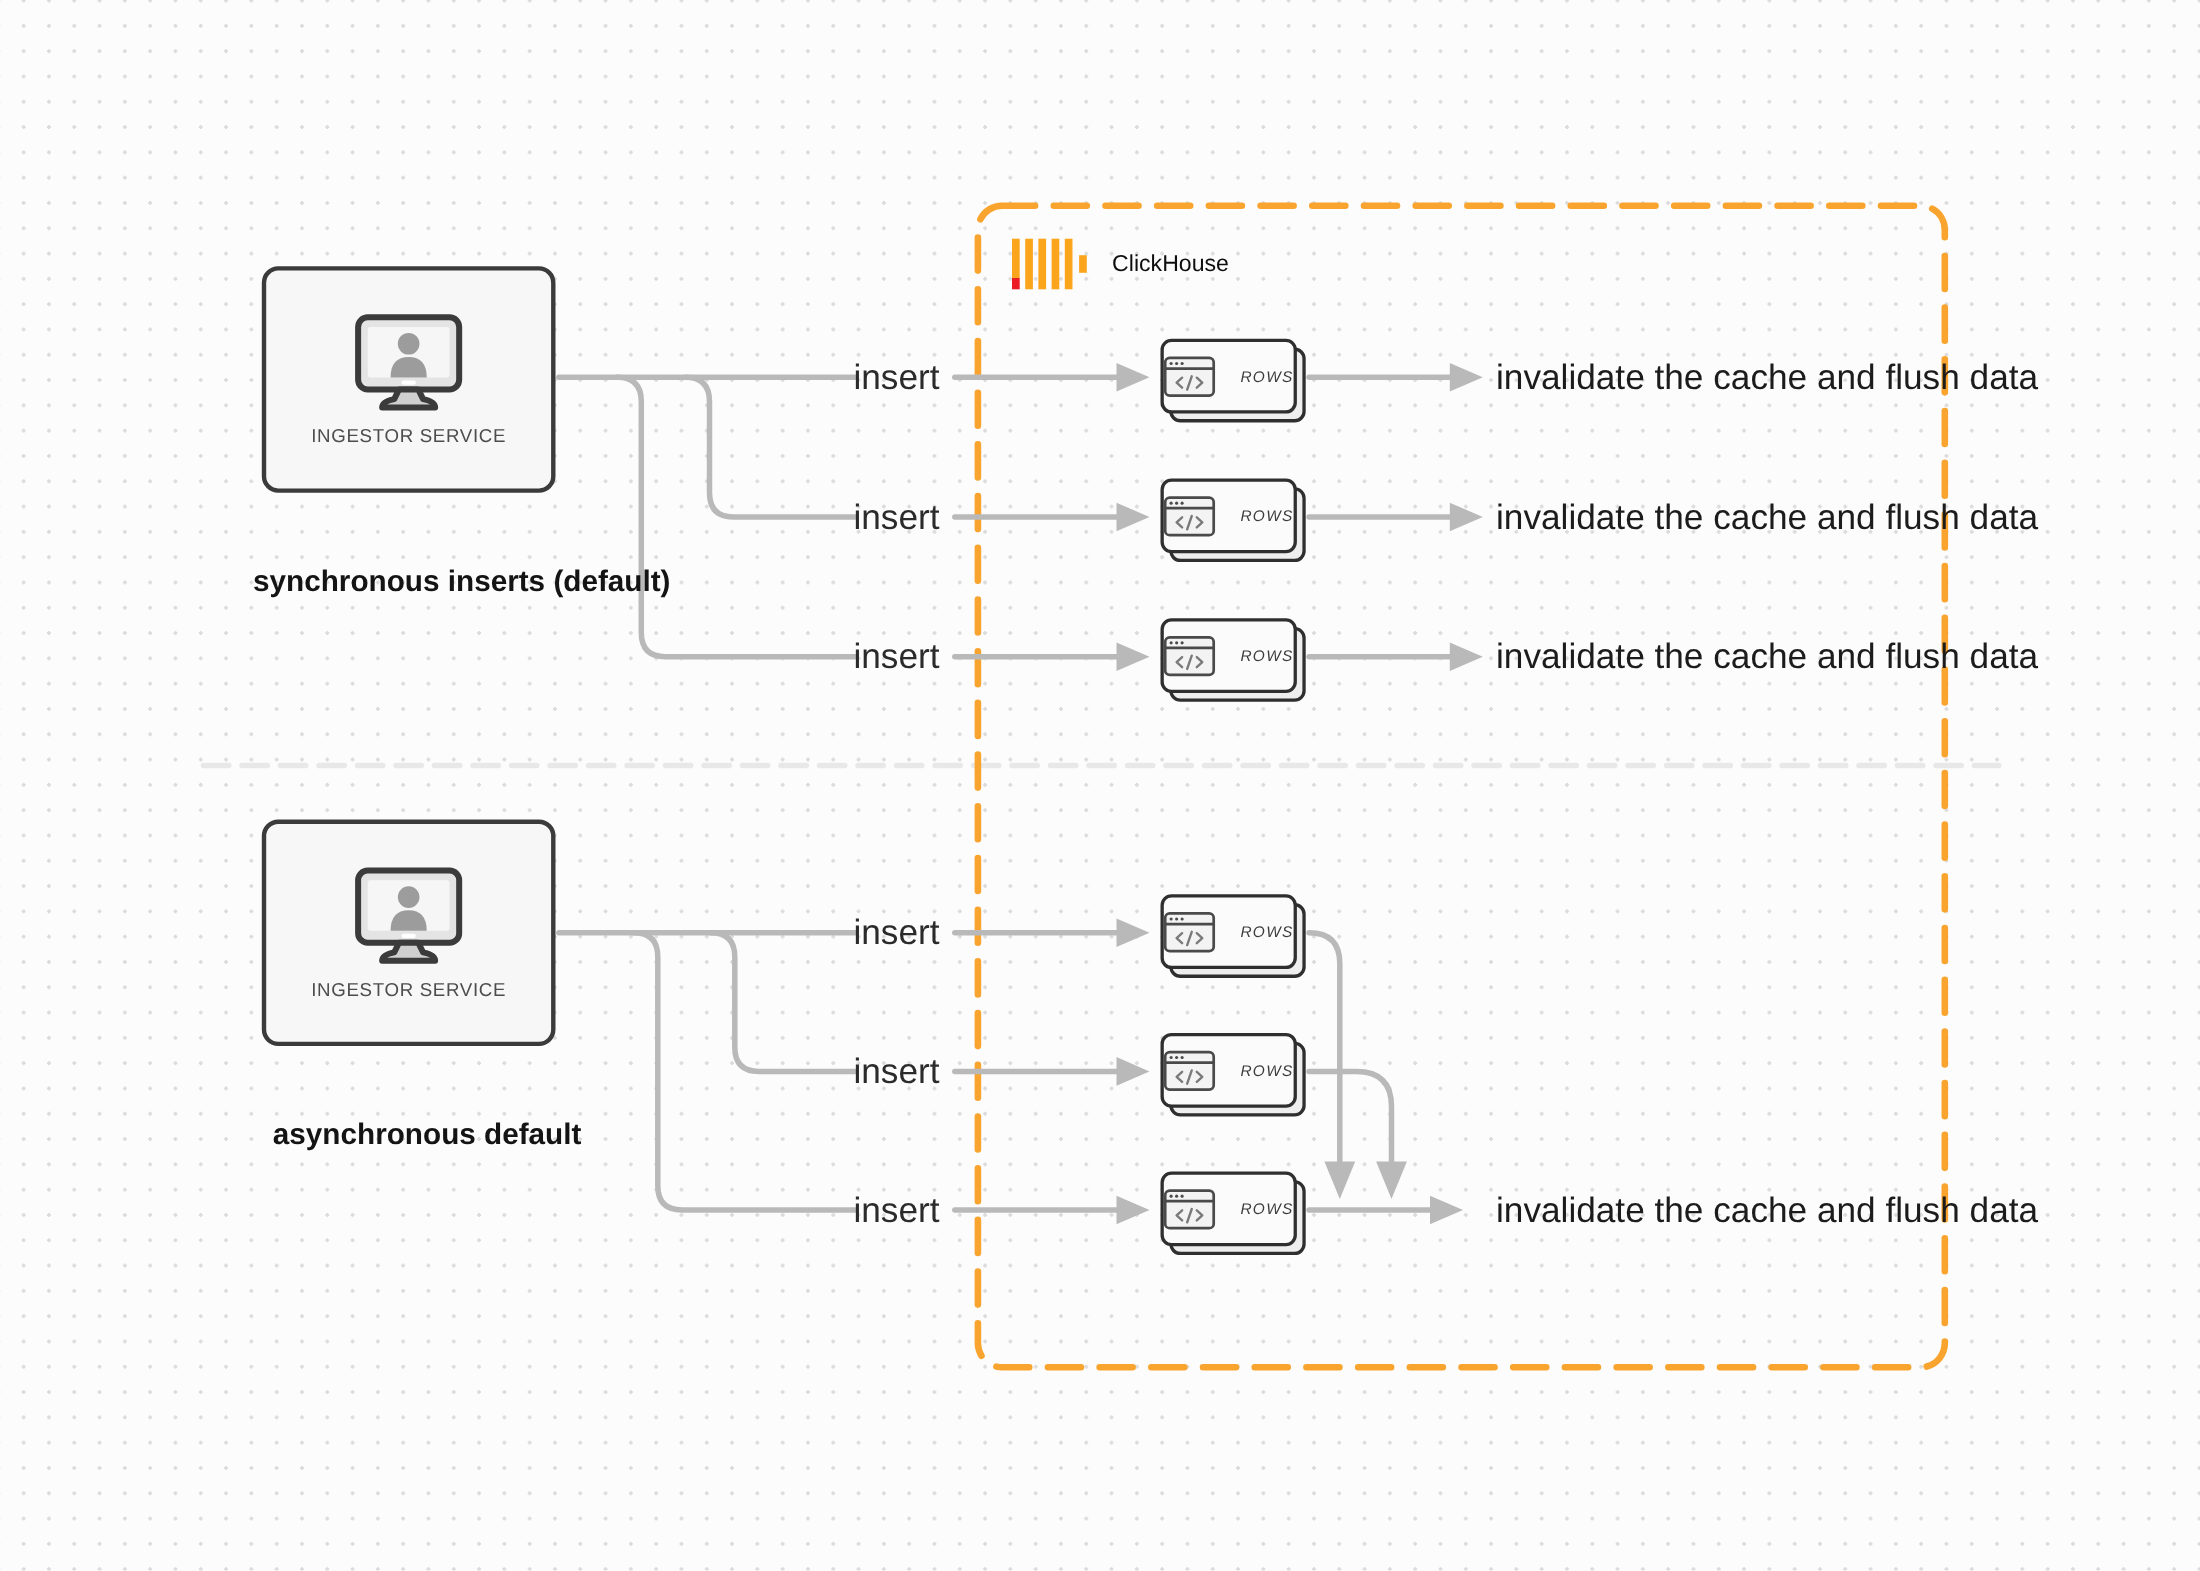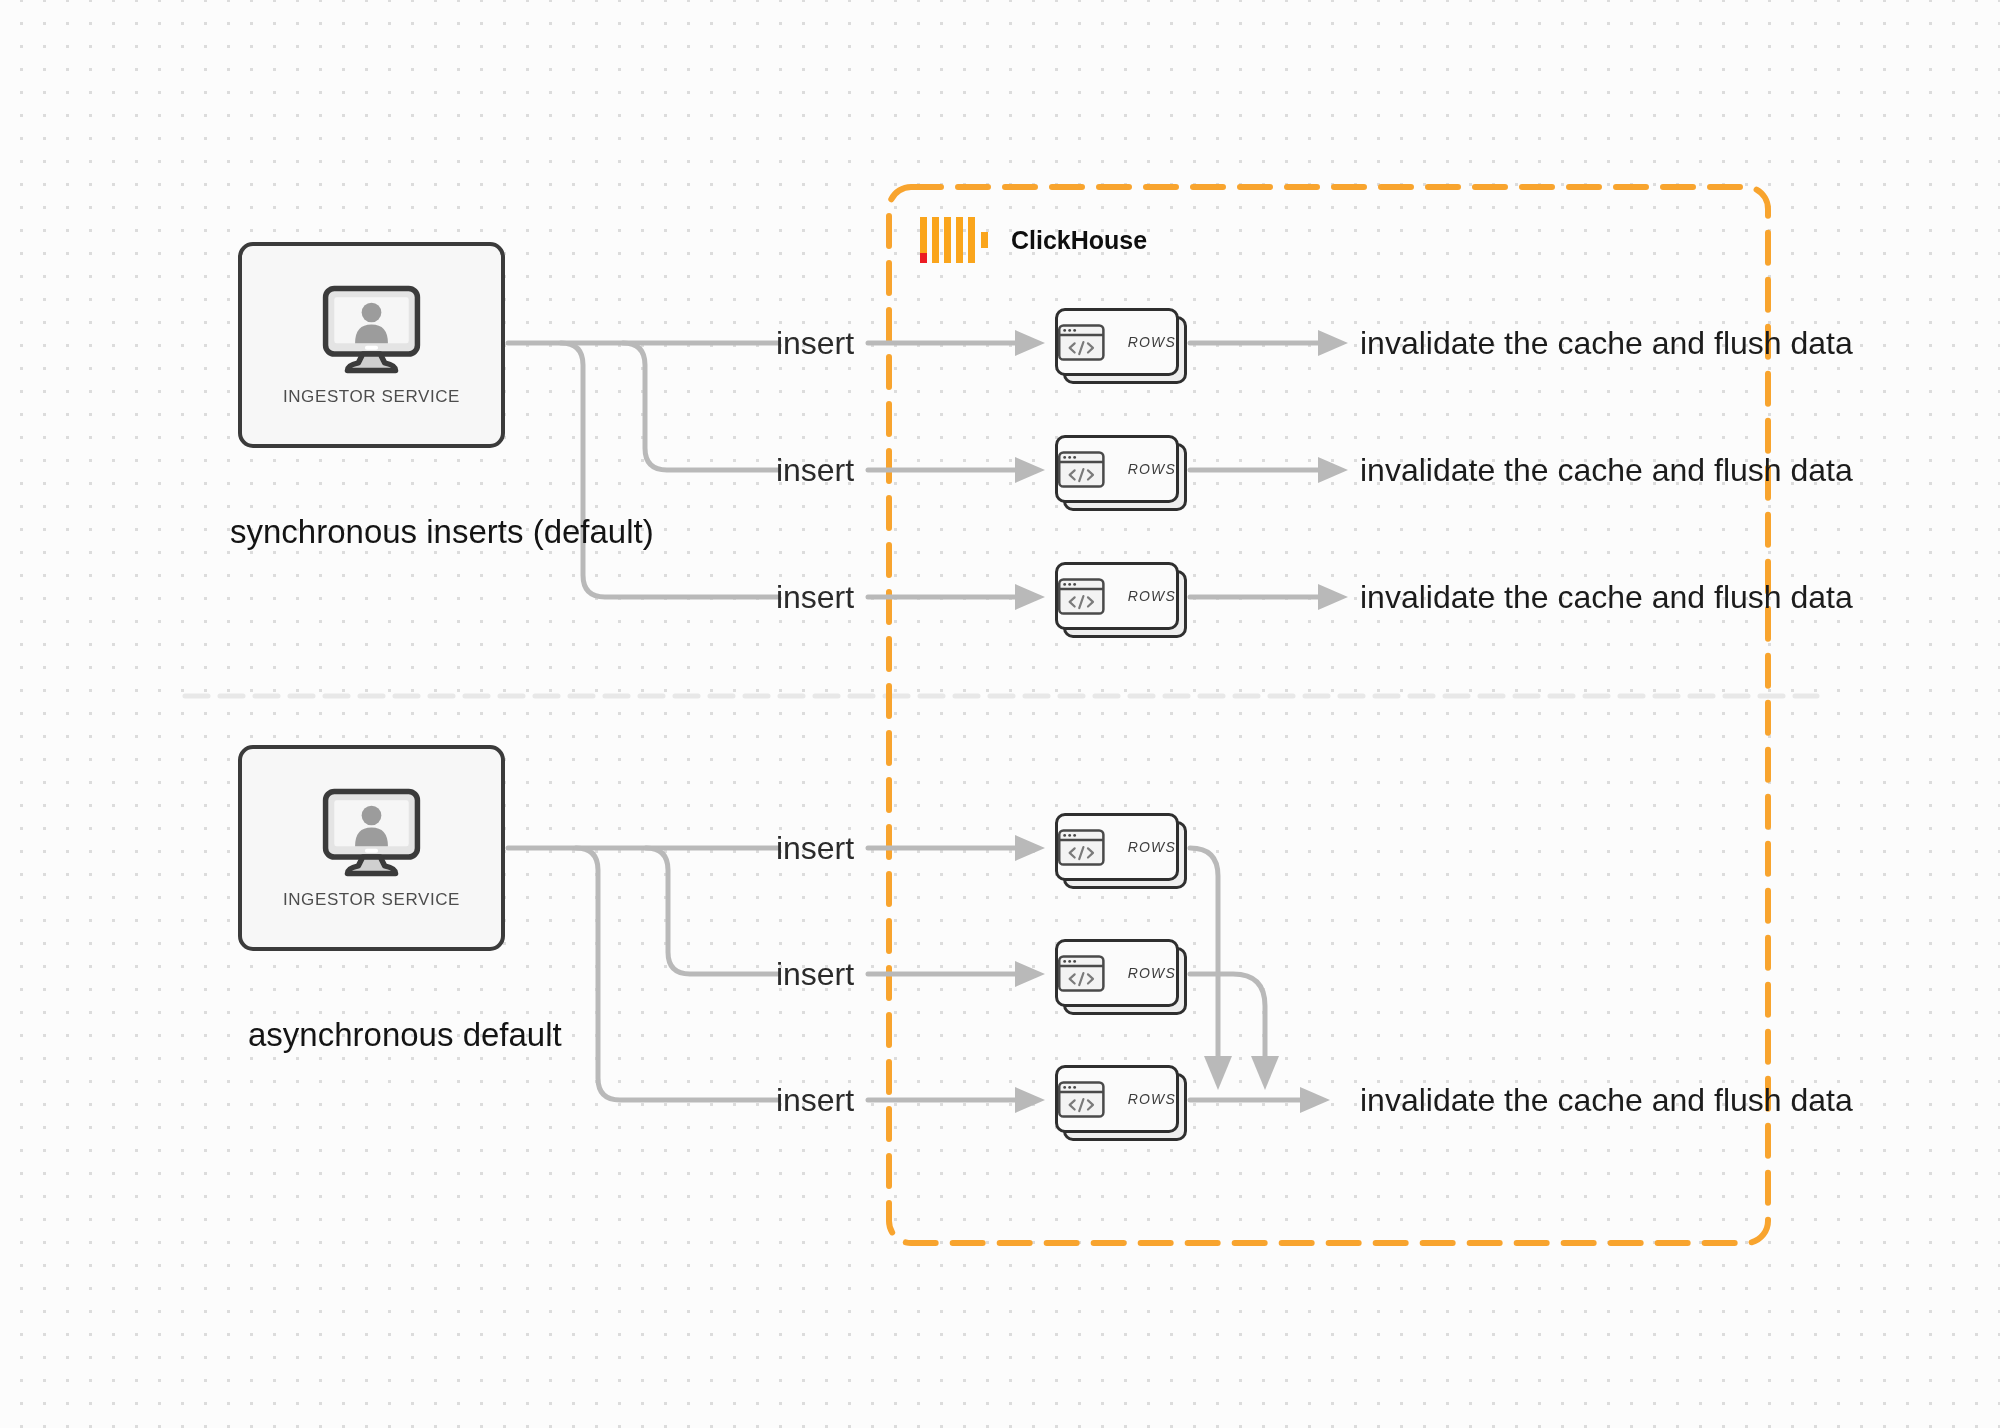--- a/index.html
+++ b/index.html
@@ -15,29 +15,29 @@
 
   
   .ingestor{
     position:absolute;left:238px;width:267px;height:206px;box-sizing:border-box;
     background:#f7f7f7;border:4px solid #3b3b3b;border-radius:15px;
     display:flex;flex-direction:column;align-items:center;justify-content:center;gap:11px;
   }
   .svc-label{font-size:17px;color:#4d4d4d;letter-spacing:.6px;white-space:nowrap;}
 
   
-  .caption{position:absolute;font-size:33px;font-weight:400;color:#141414;white-space:nowrap;}
+  .caption{position:absolute;font-size:27px;font-weight:700;color:#141414;white-space:nowrap;}
 
   
   .ch-logo{position:absolute;left:920px;top:217px;display:flex;align-items:center;}
   .ch-bars{display:flex;align-items:center;gap:5px;height:46px;}
   .chbar{width:7px;height:46px;background:var(--logo-yellow,#FAA51C);display:inline-block;}
   .chbar.first{background:linear-gradient(to bottom,var(--logo-yellow,#FAA51C) 0 36px,var(--logo-red,#EC1C24) 36px);}
   .chbar.stub{height:16px;margin-left:1px;}
-  .ch-label{margin-left:23px;font-size:25px;font-weight:700;color:#0f0f0f;}
+  .ch-label{margin-left:23px;font-size:21px;font-weight:400;color:#0f0f0f;}
 
   
   .insert-label{
     position:absolute;left:773px;width:84px;text-align:center;
     transform:translateY(-50%);font-size:32px;color:#2b2b2b;
   }
 
   
   .result-label{
     position:absolute;left:1360px;transform:translateY(-50%);

